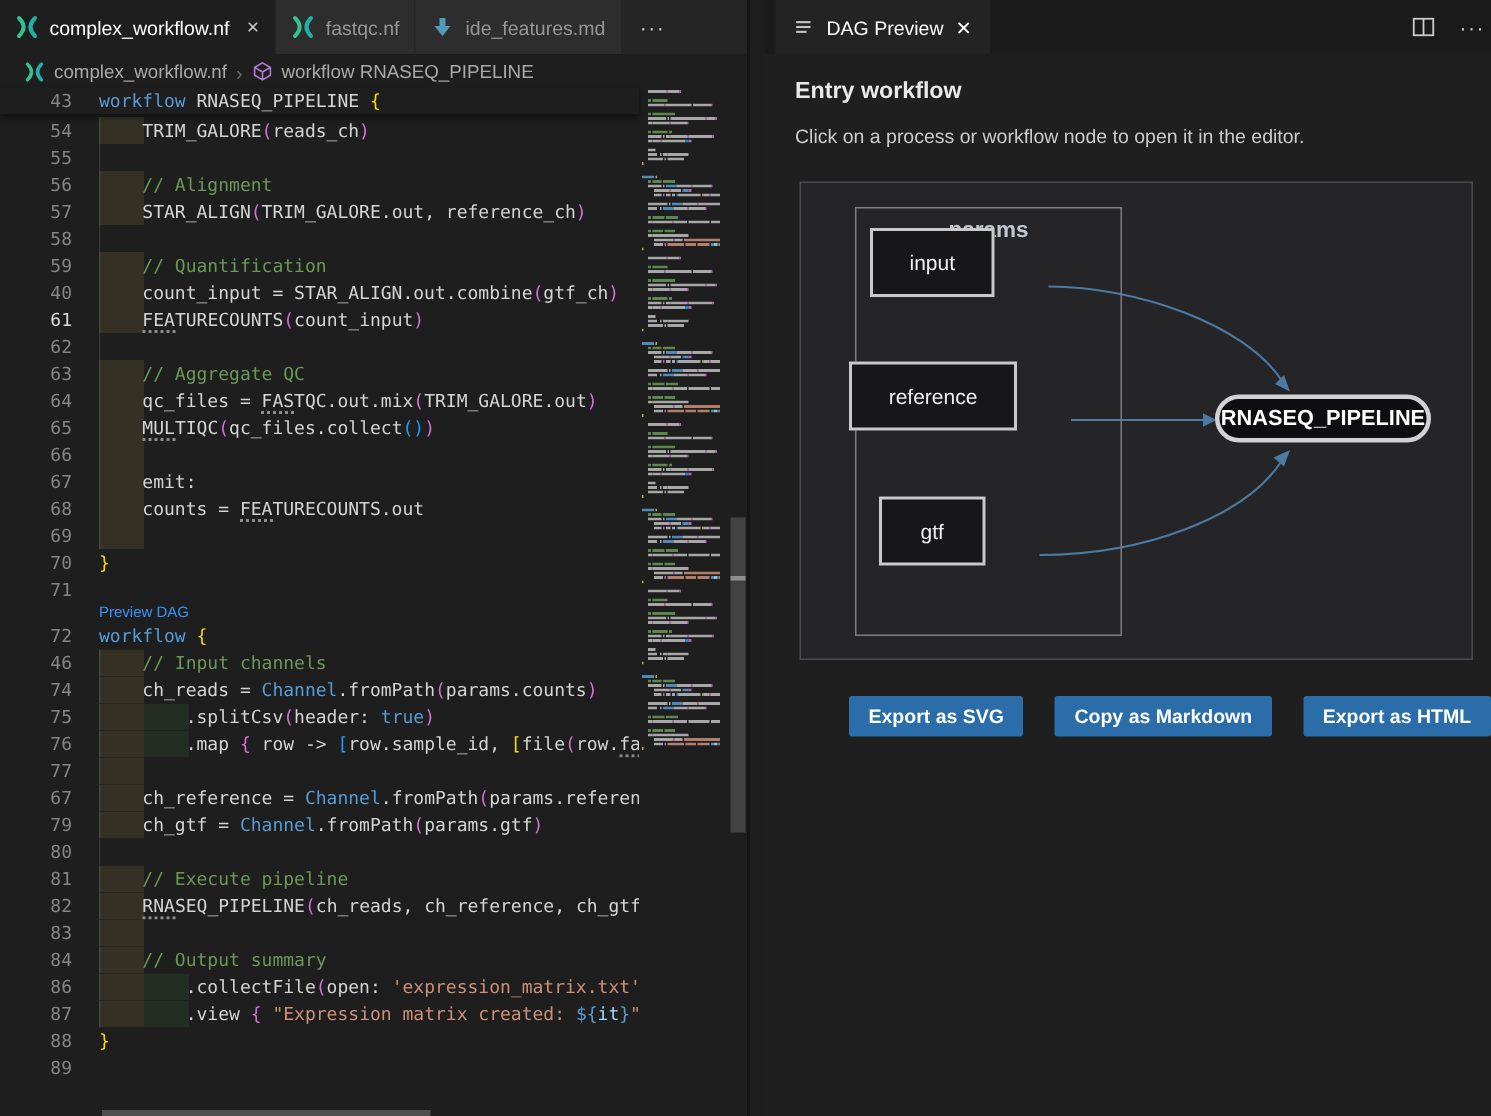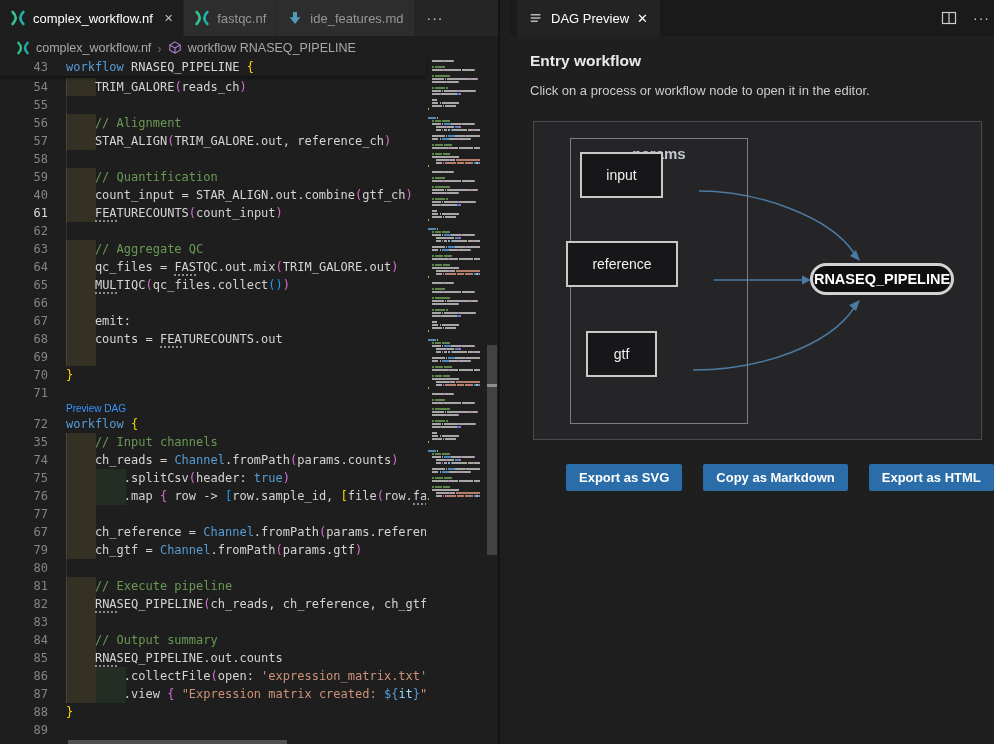--- a/index.html
+++ b/index.html
@@ -133,33 +133,32 @@
           <div class="code-row"><div class="guide"></div><div class="indb l1"></div><span class="ln">64</span><span class="code-text"><span class="tk-pl">    qc_files = </span><span class="tk-plh">FAS</span><span class="tk-pl">TQC.out.mix</span><span class="tk-bp">(</span><span class="tk-pl">TRIM_GALORE.out</span><span class="tk-bp">)</span></span></div>
           <div class="code-row"><div class="guide"></div><div class="indb l1"></div><span class="ln">65</span><span class="code-text"><span class="tk-pl">    </span><span class="tk-plh">MUL</span><span class="tk-pl">TIQC</span><span class="tk-bp">(</span><span class="tk-pl">qc_files.collect</span><span class="tk-bb">()</span><span class="tk-bp">)</span></span></div>
           <div class="code-row"><div class="guide"></div><div class="indb l1"></div><span class="ln">66</span><span class="code-text"></span></div>
           <div class="code-row"><div class="guide"></div><div class="indb l1"></div><span class="ln">67</span><span class="code-text"><span class="tk-pl">    emit:</span></span></div>
           <div class="code-row"><div class="guide"></div><div class="indb l1"></div><span class="ln">68</span><span class="code-text"><span class="tk-pl">    counts = </span><span class="tk-plh">FEA</span><span class="tk-pl">TURECOUNTS.out</span></span></div>
           <div class="code-row"><div class="guide"></div><div class="indb l1"></div><span class="ln">69</span></div>
           <div class="code-row"><span class="ln">70</span><span class="code-text"><span class="tk-bg">}</span></span></div>
           <div class="code-row"><span class="ln">71</span><span class="code-text"></span></div>
           <div class="lens-row"><a>Preview DAG</a></div>
           <div class="code-row"><span class="ln">72</span><span class="code-text"><span class="tk-kw">workflow</span><span class="tk-pl"> </span><span class="tk-bg">{</span></span></div>
-          <div class="code-row"><div class="guide"></div><div class="indb l1"></div><span class="ln">35</span><span class="code-text"><span class="tk-cm">    // Input channels</span></span></div>
+          <div class="code-row"><div class="guide"></div><div class="indb l1"></div><span class="ln">46</span><span class="code-text"><span class="tk-cm">    // Input channels</span></span></div>
           <div class="code-row"><div class="guide"></div><div class="indb l1"></div><span class="ln">74</span><span class="code-text"><span class="tk-pl">    ch_reads = </span><span class="tk-kw">Channel</span><span class="tk-pl">.fromPath</span><span class="tk-bp">(</span><span class="tk-pl">params.counts</span><span class="tk-bp">)</span></span></div>
           <div class="code-row"><div class="guide"></div><div class="indb l1"></div><div class="indb l2"></div><span class="ln">75</span><span class="code-text"><span class="tk-pl">        .splitCsv</span><span class="tk-bp">(</span><span class="tk-pl">header: </span><span class="tk-kw">true</span><span class="tk-bp">)</span></span></div>
           <div class="code-row"><div class="guide"></div><div class="indb l1"></div><div class="indb l2"></div><span class="ln">76</span><span class="code-text"><span class="tk-pl">        .map </span><span class="tk-bp">{</span><span class="tk-pl"> row -&gt; </span><span class="tk-bb">[</span><span class="tk-pl">row.sample_id, </span><span class="tk-bg">[</span><span class="tk-pl">file</span><span class="tk-bp">(</span><span class="tk-pl">row.</span><span class="tk-plh">fa</span></span></div>
           <div class="code-row"><div class="guide"></div><div class="indb l1"></div><span class="ln">77</span><span class="code-text"></span></div>
           <div class="code-row"><div class="guide"></div><div class="indb l1"></div><span class="ln">67</span><span class="code-text"><span class="tk-pl">    ch_reference = </span><span class="tk-kw">Channel</span><span class="tk-pl">.fromPath</span><span class="tk-bp">(</span><span class="tk-pl">params.referen</span></span></div>
           <div class="code-row"><div class="guide"></div><div class="indb l1"></div><span class="ln">79</span><span class="code-text"><span class="tk-pl">    ch_gtf = </span><span class="tk-kw">Channel</span><span class="tk-pl">.fromPath</span><span class="tk-bp">(</span><span class="tk-pl">params.gtf</span><span class="tk-bp">)</span></span></div>
           <div class="code-row"><div class="guide"></div><span class="ln">80</span><span class="code-text"></span></div>
           <div class="code-row"><div class="guide"></div><div class="indb l1"></div><span class="ln">81</span><span class="code-text"><span class="tk-cm">    // Execute pipeline</span></span></div>
           <div class="code-row"><div class="guide"></div><div class="indb l1"></div><span class="ln">82</span><span class="code-text"><span class="tk-pl">    </span><span class="tk-plh">RNA</span><span class="tk-pl">SEQ_PIPELINE</span><span class="tk-bp">(</span><span class="tk-pl">ch_reads, ch_reference, ch_gtf</span></span></div>
           <div class="code-row"><div class="guide"></div><div class="indb l1"></div><span class="ln">83</span><span class="code-text"></span></div>
           <div class="code-row"><div class="guide"></div><div class="indb l1"></div><span class="ln">84</span><span class="code-text"><span class="tk-cm">    // Output summary</span></span></div>
-          <div class="code-row"><div class="guide"></div><div class="indb l1"></div><span class="ln">85</span><span class="code-text"><span class="tk-pl">    </span><span class="tk-plh">RNA</span><span class="tk-pl">SEQ_PIPELINE.out.counts</span></span></div>
           <div class="code-row"><div class="guide"></div><div class="indb l1"></div><div class="indb l2"></div><span class="ln">86</span><span class="code-text"><span class="tk-pl">        .collectFile</span><span class="tk-bp">(</span><span class="tk-pl">open: </span><span class="tk-st">'expression_matrix.txt'</span></span></div>
           <div class="code-row"><div class="guide"></div><div class="indb l1"></div><div class="indb l2"></div><span class="ln">87</span><span class="code-text"><span class="tk-pl">        .view </span><span class="tk-bp">{</span><span class="tk-pl"> </span><span class="tk-st">"Expression matrix created: </span><span class="tk-kw">${</span><span class="tk-vb">it</span><span class="tk-kw">}</span><span class="tk-st">"</span></span></div>
           <div class="code-row"><span class="ln">88</span><span class="code-text"><span class="tk-bg">}</span></span></div>
           <div class="code-row"><span class="ln">89</span><span class="code-text"></span></div>
         </div>
       <div class="minimap" id="minimap">
           <div class="mm-line"><span class="mm-seg" style="width: 4.2px;"></span><span class="mm-seg" style="width: 11.55px; background: rgb(191, 191, 191);"></span><span class="mm-seg" style="width: 1.05px; background: rgb(214, 112, 214);"></span><span class="mm-seg" style="width: 8.4px; background: rgb(191, 191, 191);"></span><span class="mm-seg" style="width: 1.05px; background: rgb(214, 112, 214);"></span></div>
           <div class="mm-line"></div>
           <div class="mm-line"><span class="mm-seg" style="width: 4.2px;"></span><span class="mm-seg" style="width: 2.1px; background: rgb(106, 153, 85);"></span><span class="mm-seg" style="width: 1.05px;"></span><span class="mm-seg" style="width: 9.45px; background: rgb(106, 153, 85);"></span></div>
           <div class="mm-line"><span class="mm-seg" style="width: 4.2px;"></span><span class="mm-seg" style="width: 10.5px; background: rgb(191, 191, 191);"></span><span class="mm-seg" style="width: 1.05px; background: rgb(214, 112, 214);"></span><span class="mm-seg" style="width: 16.8px; background: rgb(191, 191, 191);"></span><span class="mm-seg" style="width: 1.05px;"></span><span class="mm-seg" style="width: 12.6px; background: rgb(191, 191, 191);"></span><span class="mm-seg" style="width: 1.05px; background: rgb(214, 112, 214);"></span></div>

